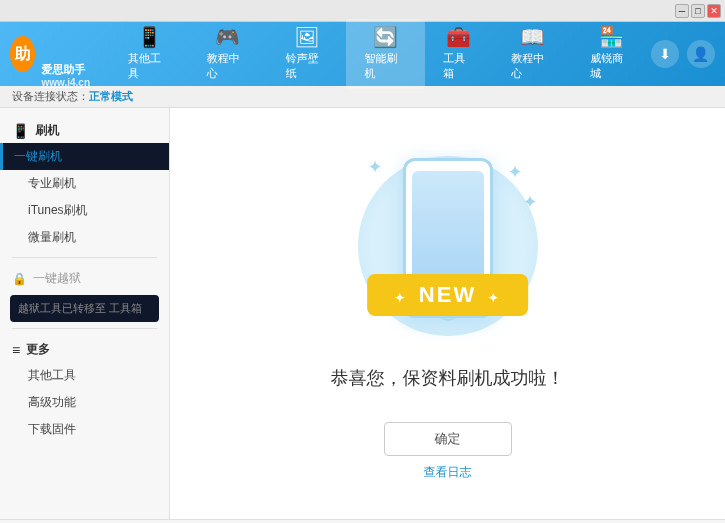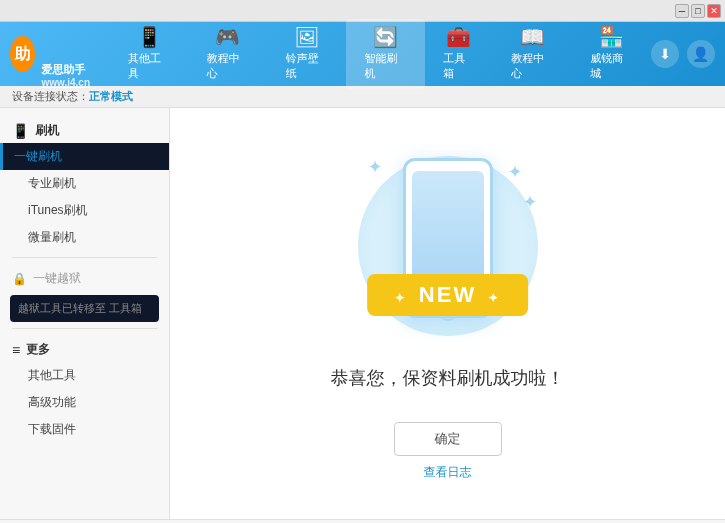--- a/index.html
+++ b/index.html
@@ -181,21 +181,21 @@
       z-index: 3;
     }
     .sparkle.s1 { top: 10px; left: 20px; }
     .sparkle.s2 { top: 15px; right: 25px; }
     .sparkle.s3 { top: 45px; right: 10px; }
 
     .success-text {
       font-size: 18px; color: #333; margin-bottom: 32px;
     }
     .confirm-btn {
-      width: 108px; height: 34px;
+      width: 128px; height: 34px;
       border: 1px solid #ccc;
       border-radius: 4px;
       background: white;
       font-size: 13px; color: #555;
       cursor: pointer;
       margin-bottom: 8px;
     }
     .jump-link {
       font-size: 12px; color: #1a8fd1; cursor: pointer;
     }

